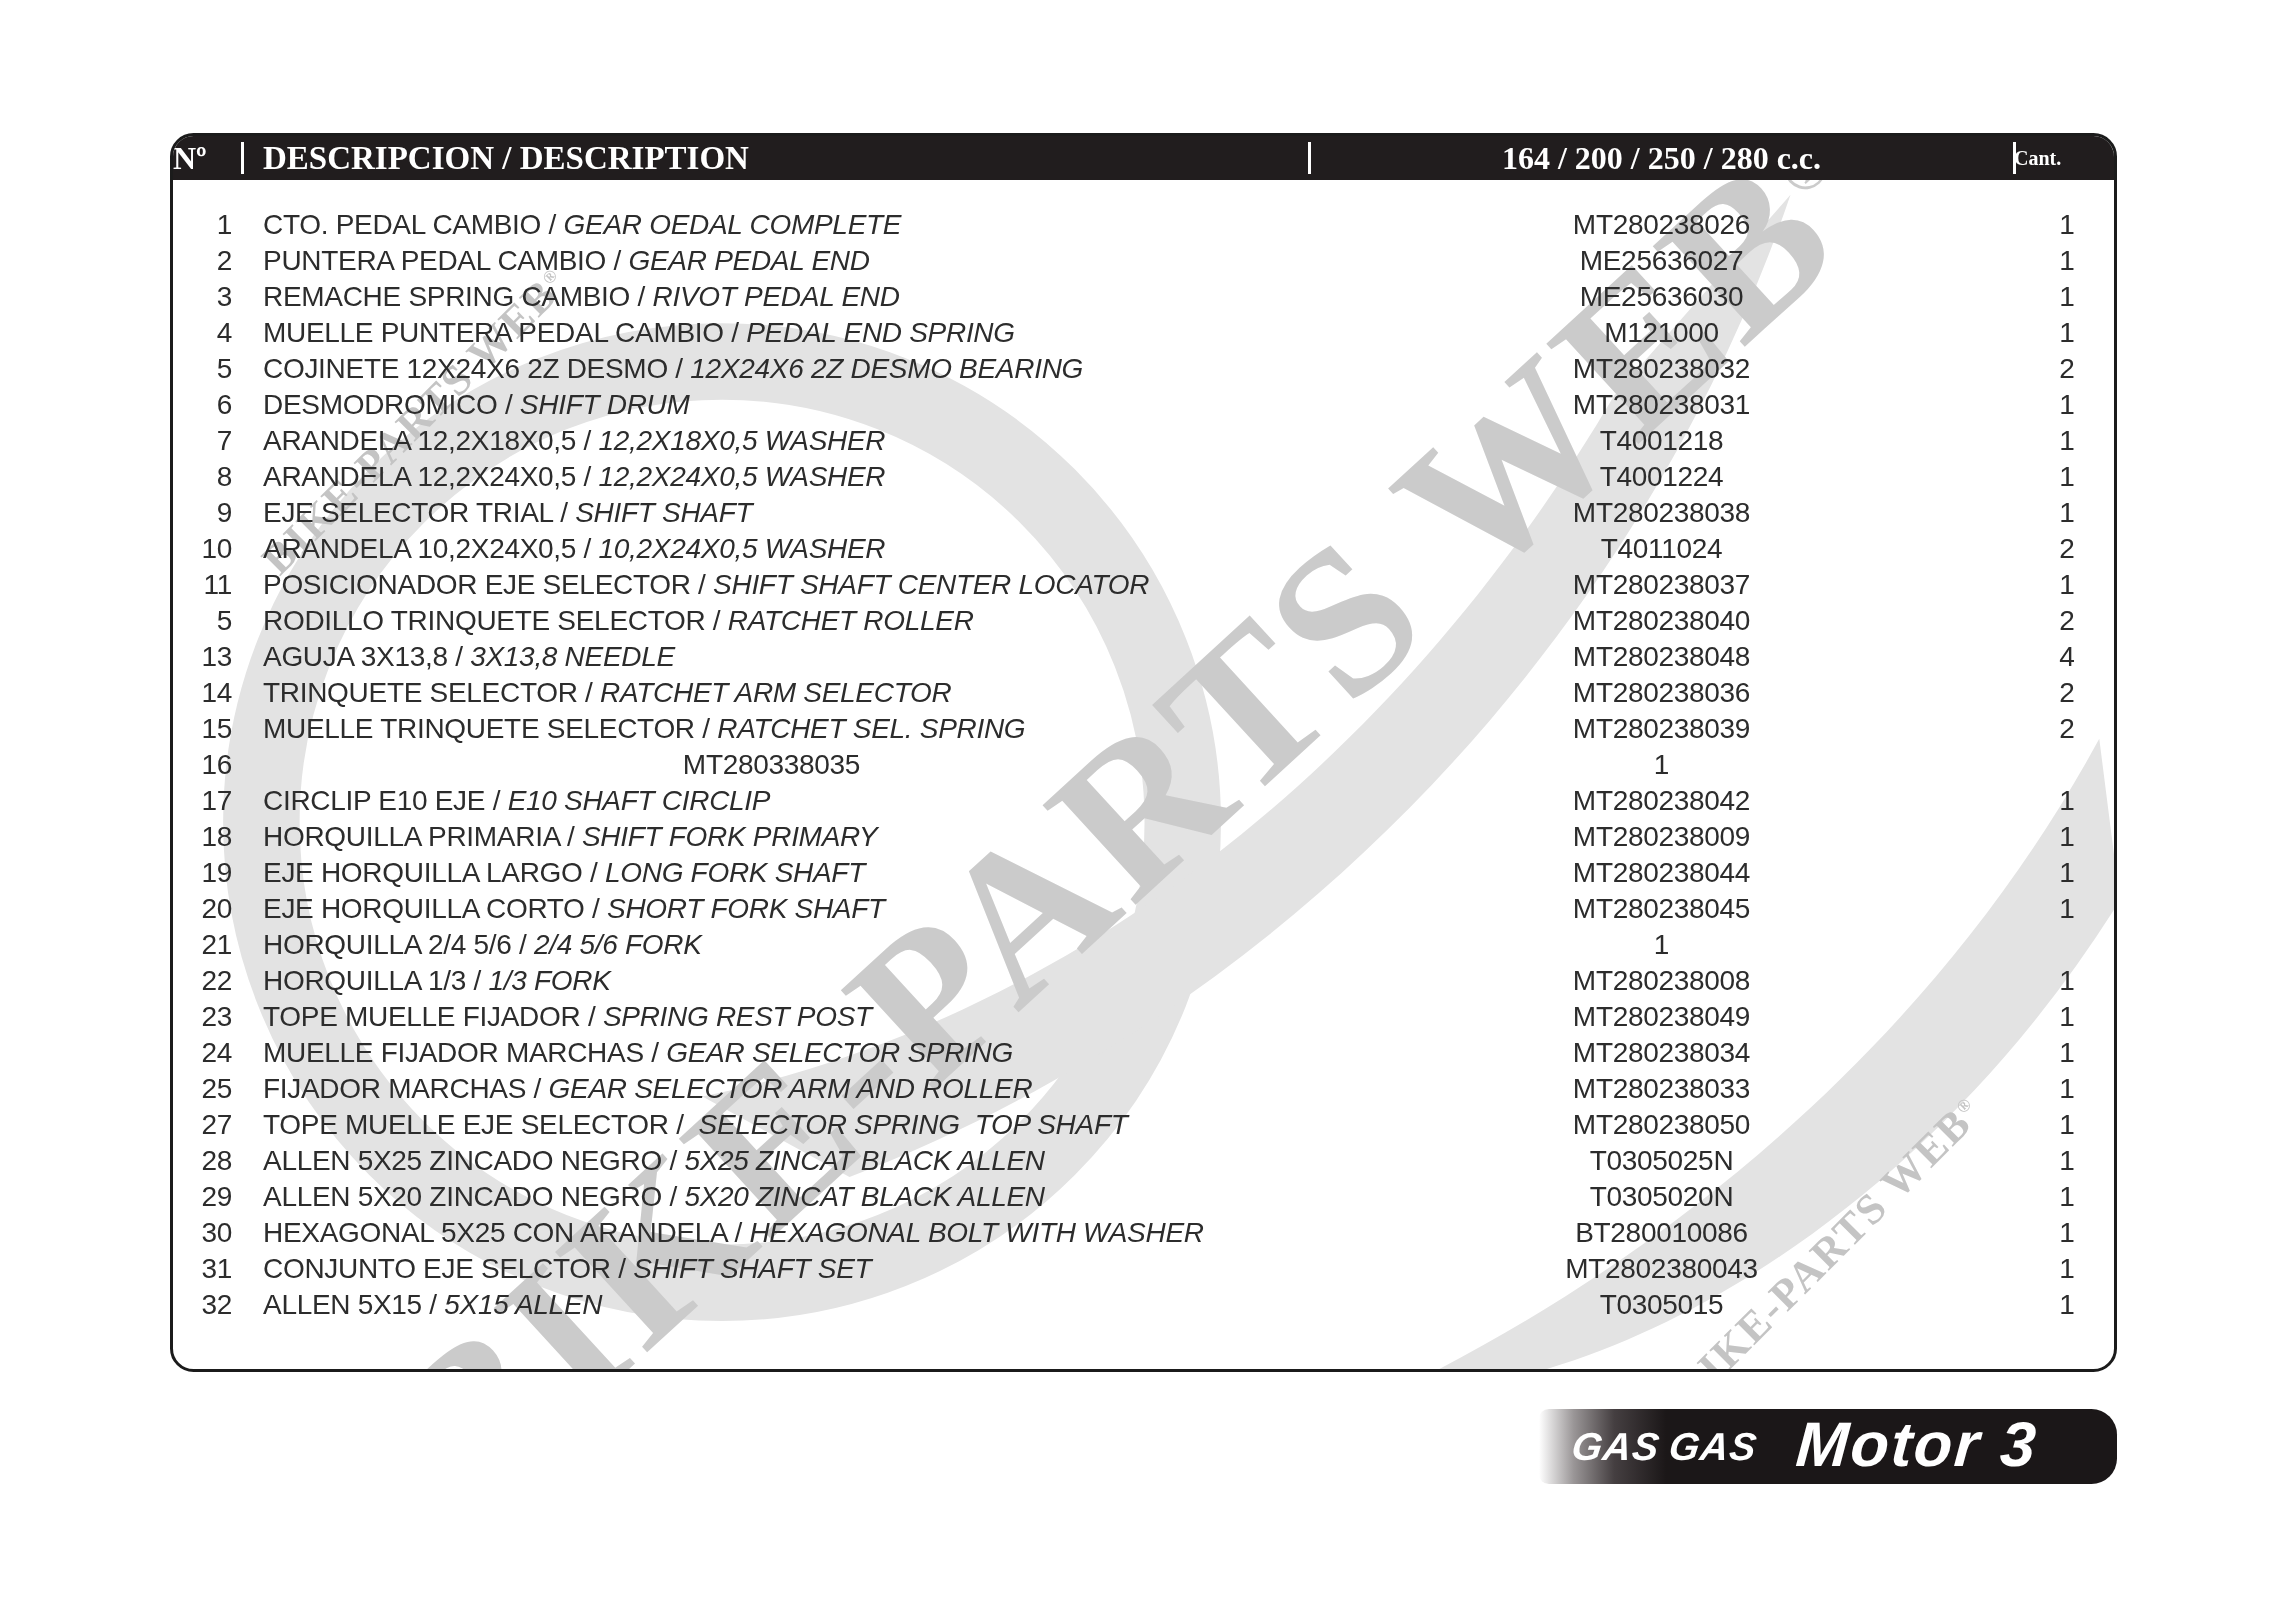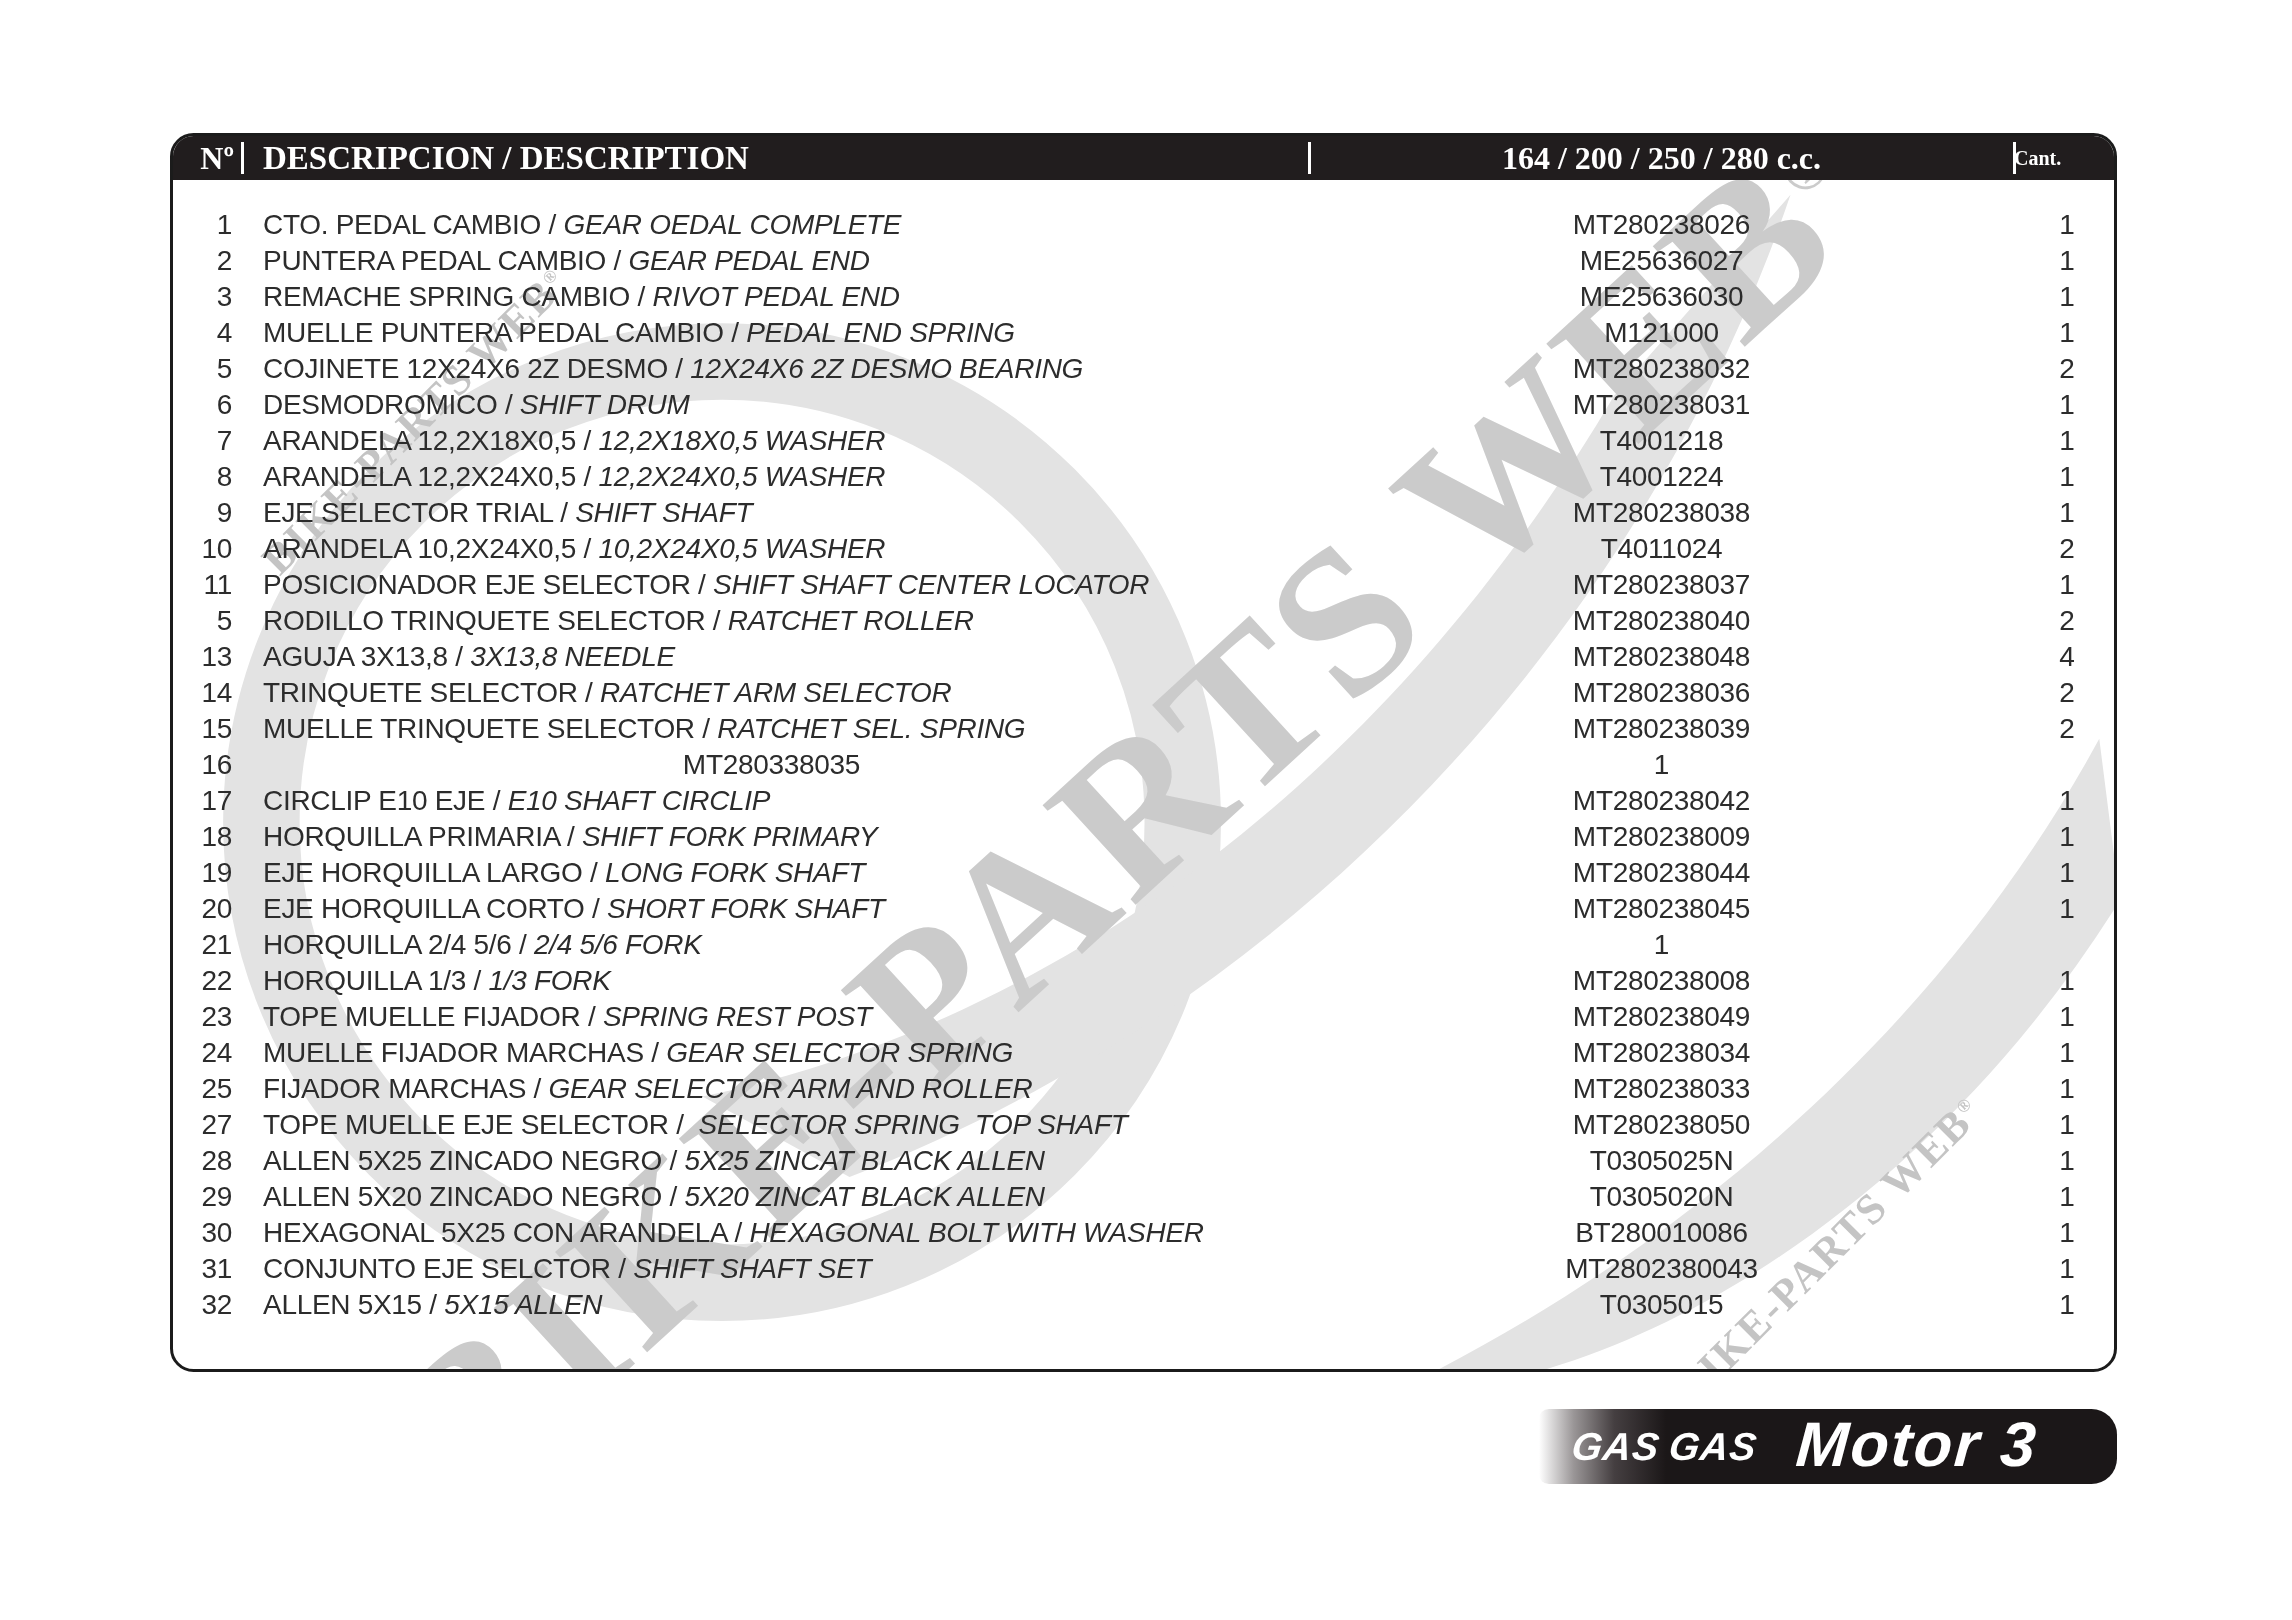--- a/index.html
+++ b/index.html
@@ -28,21 +28,21 @@
   }
   .wm-small .reg{font-size:17.6px;vertical-align:super;}
   .wm-small.tl{left:242px;top:285px;transform:translate(-50%,-50%) rotate(-45deg);}
   .wm-small.br{left:1656px;top:1114px;transform:translate(-50%,-50%) rotate(-45deg);}
   
   .thead{
     position:absolute;left:0;top:0;width:100%;height:44px;background:#211d1e;z-index:3;
     color:#ffffff;font-family:"Liberation Serif",serif;font-weight:bold;
     display:grid;grid-template-columns:61px 1075px 705px 106px;align-items:center;
   }
-  .thead .no{font-size:32px;text-align:right;padding-top:1px;}
+  .thead .no{font-size:32px;text-align:left;padding-top:1px;}
   .thead .desc{font-size:33px;padding-left:29px;}
   .thead .desc .en{}
   .thead .cc{font-size:32px;text-align:center;}
   .thead .qty{font-size:20px;text-align:left;}
   .vsep{position:absolute;top:5.9px;bottom:5.9px;width:2.9px;background:#ffffff;}
   .vsep.s1{left:68px;} .vsep.s2{left:1135px;} .vsep.s3{left:1840px;}
   
   .tbody{position:absolute;left:0;top:71px;width:100%;z-index:2;}
   .trow{
     display:grid;grid-template-columns:61px 1075px 705px 106px;height:36px;

